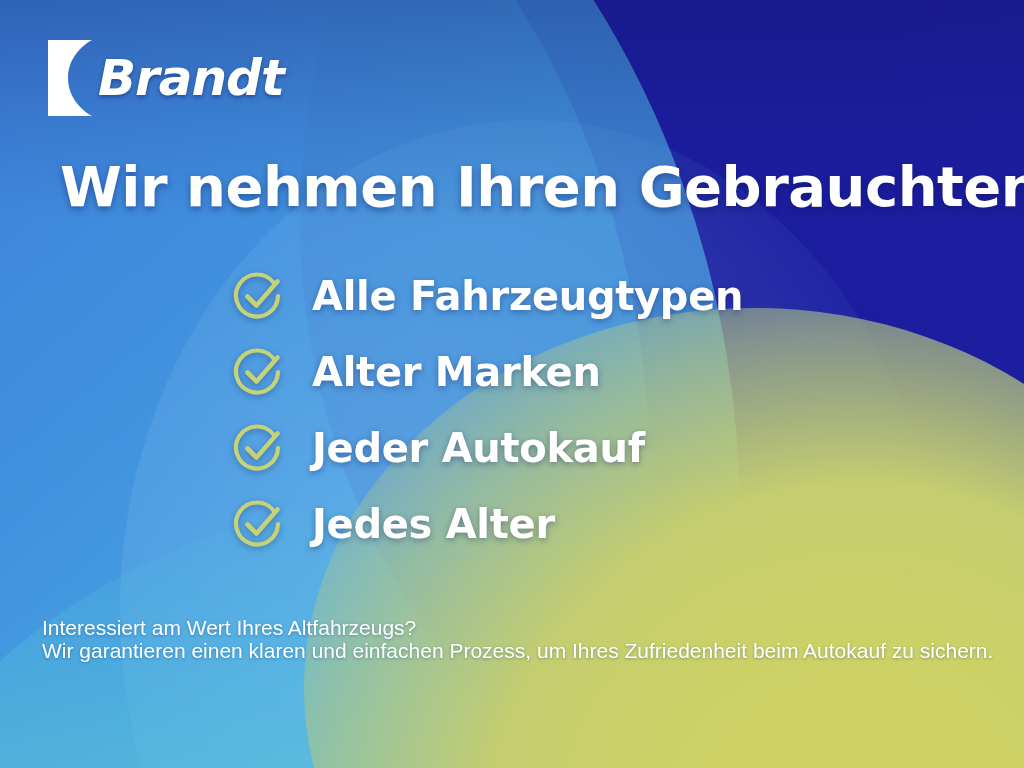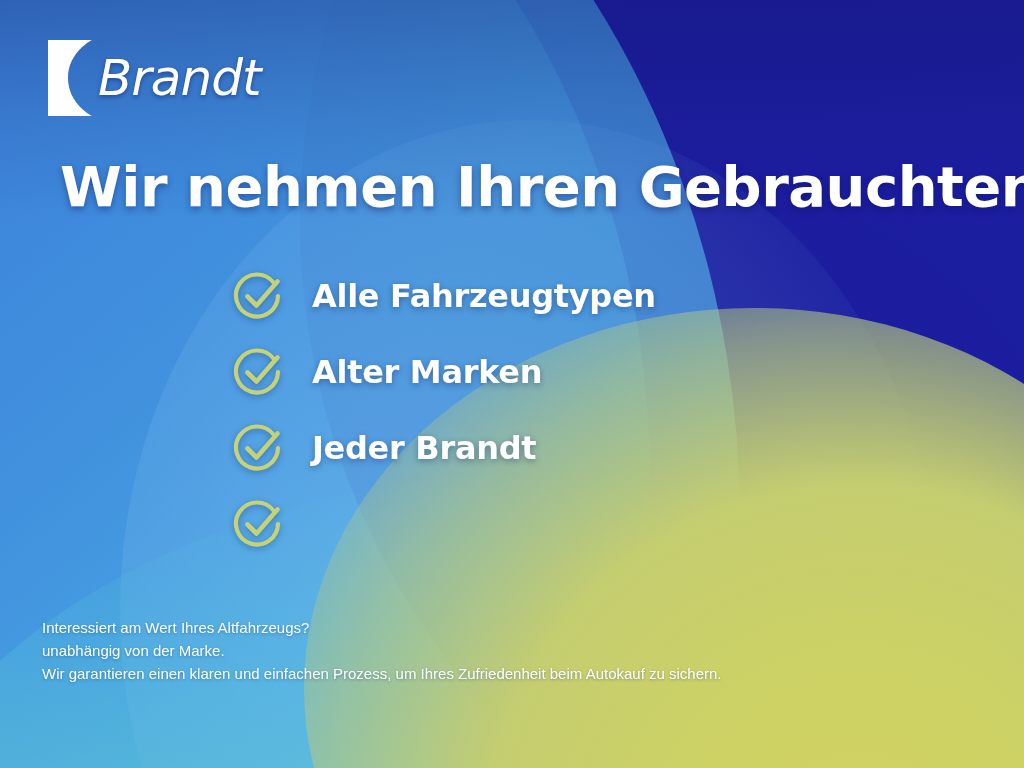--- a/index.html
+++ b/index.html
@@ -154,21 +154,21 @@
   #logo-mark {
     width: 44px;
     height: 76px;
     flex: 0 0 auto;
     display: block;
   }
   #logo-word {
     margin-left: 6px;
     color: #ffffff;
     font-size: 50px;
-    font-weight: normal;
+    font-weight: bold;
     font-style: italic;
     letter-spacing: -1px;
     line-height: 1;
     font-family: "DejaVu Sans", sans-serif;
     text-shadow: 0 2px 4px rgba(10,20,90,0.45);
   }
 
   
   #headline {
     position: absolute;
@@ -200,37 +200,37 @@
   .feature-check {
     width: 54px;
     height: 54px;
     flex: 0 0 auto;
     display: block;
     filter: drop-shadow(0 2px 3px rgba(10,30,80,0.35));
   }
   .feature-label {
     margin-left: 26px;
     color: #ffffff;
-    font-size: 32px;
+    font-size: 40px;
     font-weight: bold;
     line-height: 1;
     letter-spacing: -0.3px;
     font-family: "DejaVu Sans", sans-serif;
     text-shadow: 0 2px 6px rgba(10,25,85,0.38);
     white-space: nowrap;
   }
 
   
   #footer-text {
     position: absolute;
     left: 42px;
     top: 616px;
     width: 930px;
     color: #ffffff;
-    font-size: 15px;
+    font-size: 21px;
     line-height: 23px;
     font-family: "Liberation Sans", sans-serif;
     text-shadow: 0 1px 3px rgba(20,60,110,0.40);
   }
   #footer-text p {
     margin: 0;
     white-space: nowrap;
   }
 </style>
 </head>
@@ -274,32 +274,32 @@
           <path d="M15.5 27.5 L24.5 36.5 L45.5 12.5" fill="none" stroke="#c5d278" stroke-width="4.6" stroke-linecap="round" stroke-linejoin="round"></path>
         </svg>
         <span class="feature-label">Alter Marken</span>
       </div>
 
       <div class="feature-item">
         <svg class="feature-check" viewBox="0 0 54 54">
           <path d="M41.5 13.5 A21 21 0 1 0 46 27" fill="none" stroke="#c5d278" stroke-width="4.2" stroke-linecap="round"></path>
           <path d="M15.5 27.5 L24.5 36.5 L45.5 12.5" fill="none" stroke="#c5d278" stroke-width="4.6" stroke-linecap="round" stroke-linejoin="round"></path>
         </svg>
-        <span class="feature-label">Jeder Brandt</span>
+        <span class="feature-label">Jeder Autokauf</span>
       </div>
 
       <div class="feature-item">
         <svg class="feature-check" viewBox="0 0 54 54">
           <path d="M41.5 13.5 A21 21 0 1 0 46 27" fill="none" stroke="#c5d278" stroke-width="4.2" stroke-linecap="round"></path>
           <path d="M15.5 27.5 L24.5 36.5 L45.5 12.5" fill="none" stroke="#c5d278" stroke-width="4.6" stroke-linecap="round" stroke-linejoin="round"></path>
         </svg>
+        <span class="feature-label">Jedes Alter</span>
       </div>
 
     </div>
 
     <div id="footer-text">
       <p>Interessiert am Wert Ihres Altfahrzeugs?</p>
-      <p>unabhängig von der Marke.</p>
       <p>Wir garantieren einen klaren und einfachen Prozess, um Ihres Zufriedenheit beim Autokauf zu sichern.</p>
     </div>
 
   </div>
 </div>
 
 </body></html>

